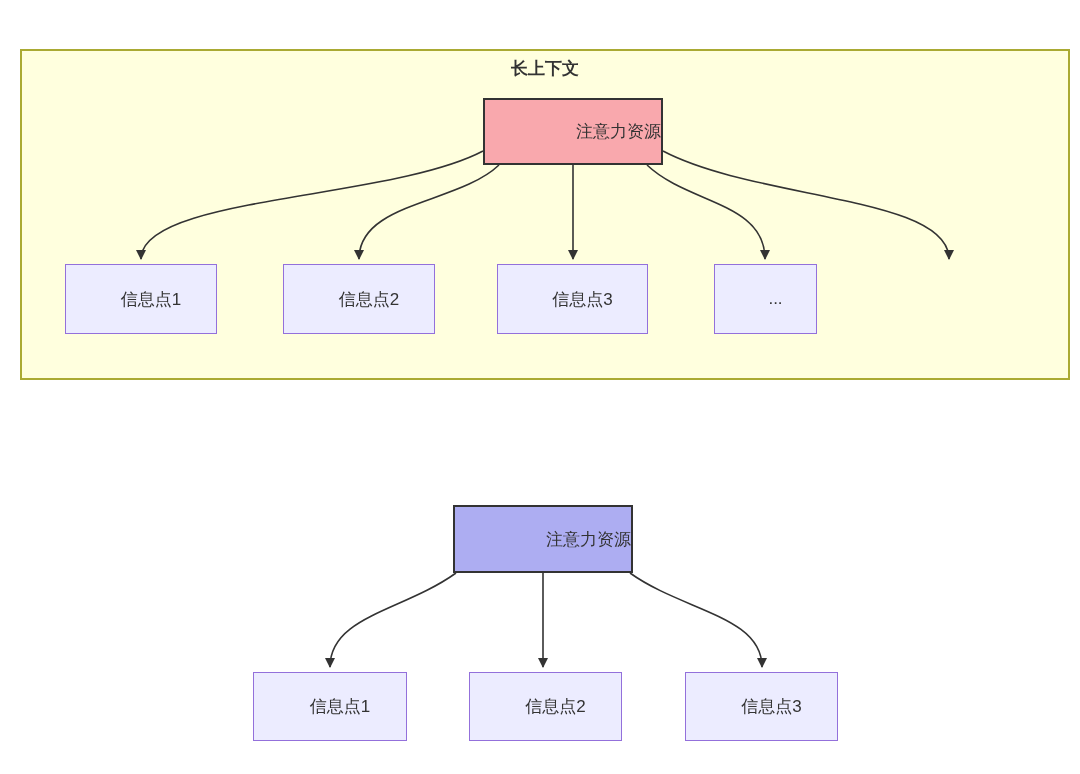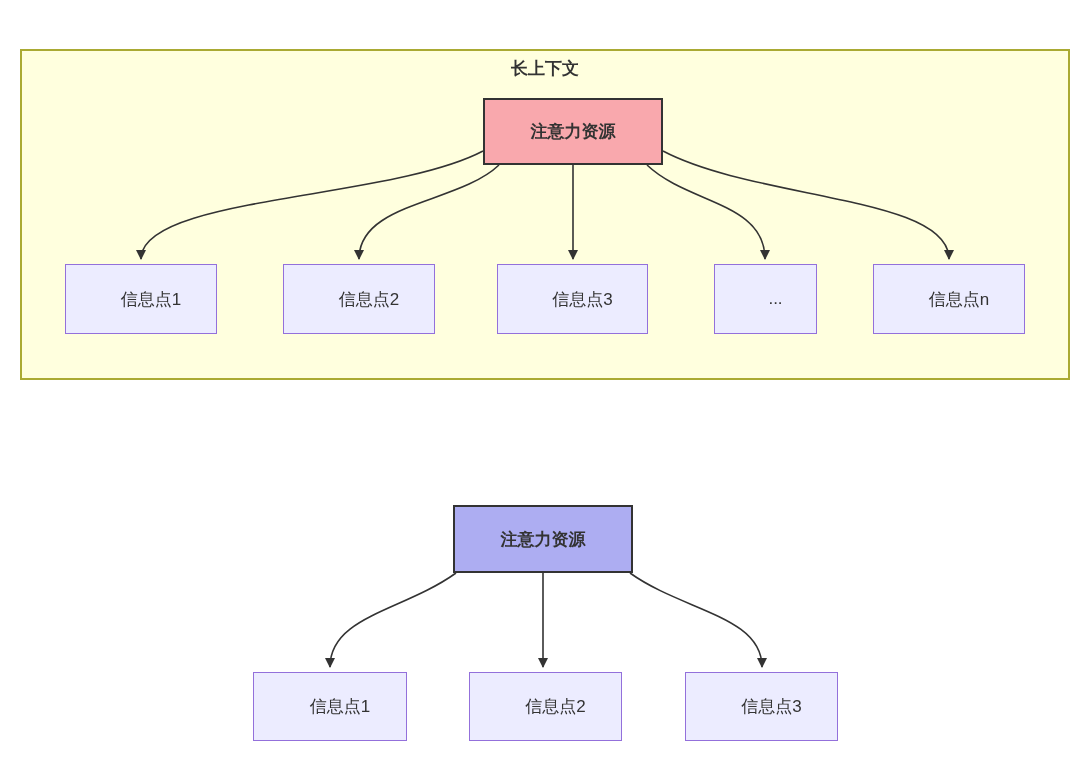--- a/index.html
+++ b/index.html
@@ -33,21 +33,22 @@
     box-sizing: border-box;
     display: flex;
     align-items: center;
     justify-content: center;
     font-size: 17px;
     color: #333333;
     text-align: center;
   }
   .source-node {
     border: 2px solid #333333;
-    font-weight: bold;
+    font-weight: normal;
+    justify-content: flex-end;
   }
   .source-long  { background: #F9A8AD; }
   .source-short { background: #ADADF2; }
   .info-node {
     background: #ECECFF;
     border: 1.5px solid #9370DB;
     padding-left: 20px;
   }
 
   svg.edges {
@@ -99,23 +100,20 @@
   </div>
   <div class="node info-node" style="left:283px; top:236px; width:152px; height:70px;">
     <span>信息点2</span>
   </div>
   <div class="node info-node" style="left:497px; top:236px; width:151px; height:70px;">
     <span>信息点3</span>
   </div>
   <div class="node info-node" style="left:714px; top:236px; width:103px; height:70px;">
     <span>...</span>
   </div>
-  <div class="node info-node" style="left:873px; top:236px; width:152px; height:70px;">
-    <span>信息点n</span>
-  </div>
 
   <div class="node source-node source-short" style="left:453px; top:477px; width:180px; height:68px;">
     <span>注意力资源</span>
   </div>
 
   <div class="node info-node" style="left:253px; top:644px; width:154px; height:69px;">
     <span>信息点1</span>
   </div>
   <div class="node info-node" style="left:469px; top:644px; width:153px; height:69px;">
     <span>信息点2</span>

